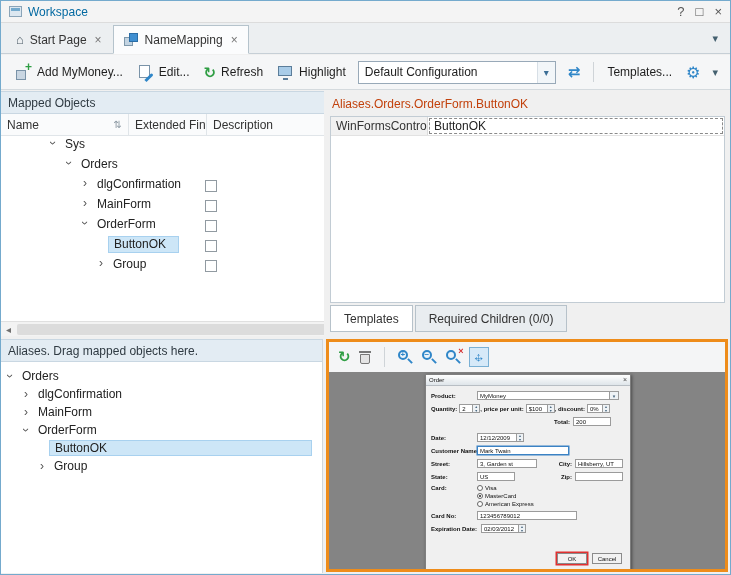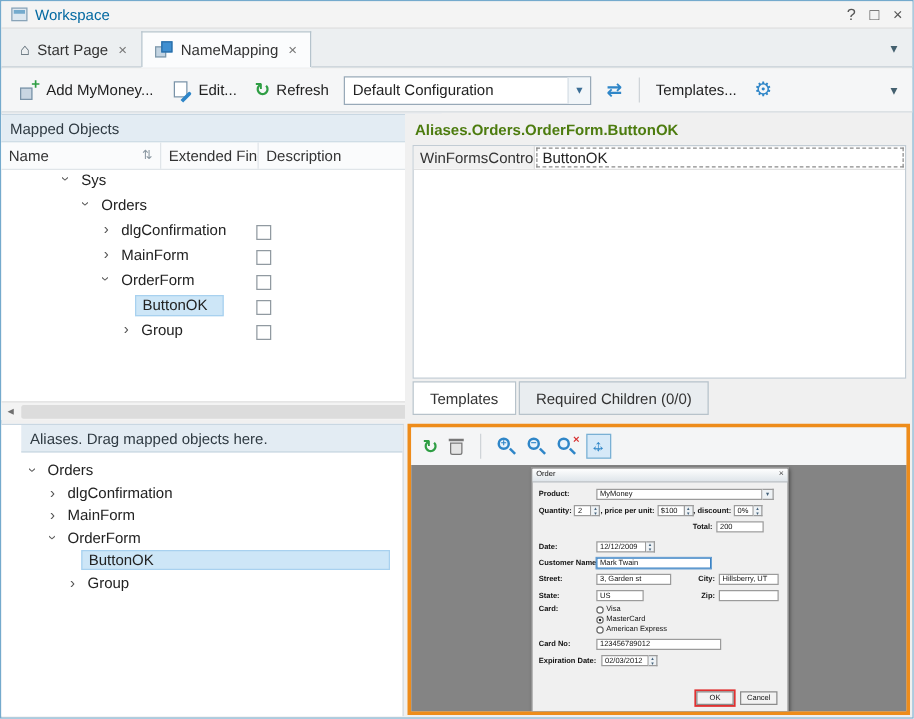--- a/index.html
+++ b/index.html
@@ -62,32 +62,32 @@
   .chev.exp { transform:rotate(90deg); }
   .tlabel { padding:1px 5px; white-space:nowrap; }
   .trow.sel .tlabel { background:#cde6f7; border:1px solid #a8d1ef; padding:0 12px 1px 5px; }
   .cb { position:absolute; left:161px; top:4px; width:12px; height:12px; background:#fff; border:1px solid #919aa1; }
   .hscroll { position:absolute; bottom:0; left:0; right:0; height:15px; background:#f3f3f3; border-top:1px solid #e0e0e0; display:flex; align-items:center; }
   .hs-btn { width:15px; text-align:center; color:#707070; font-size:10px; }
   .hs-thumb { flex:1; height:11px; background:#dcdcdc; margin:0 1px; border-radius:2px; }
 
   
   .details { position:absolute; top:90px; left:323px; right:1px; height:245px; background:#f0f0f0; }
-  .details-path { height:25px; display:flex; align-items:center; padding-left:8px; color:#4d7c0f;font-weight:bold; }
+  .details-path { height:25px; display:flex; align-items:center; padding-left:8px; color:#c2410c; }
   .details-table { position:absolute; top:25px; left:6px; right:4px; bottom:33px; background:#fff; border:1px solid #c2ccd4; }
   .dt-row { display:flex; height:19px; border-bottom:1px solid #e2e2e2; }
   .dt-key { width:97px; background:#f1f1f1; border-right:1px solid #dadada; padding:2px 5px; overflow:hidden; white-space:nowrap; color:#333; }
   .dt-val { flex:1; padding:1px; }
   .dt-val-inner { height:100%; border:1px dashed #8a8a8a; padding:0 4px; display:flex; align-items:center; }
   .details-tabs { position:absolute; bottom:4px; left:6px; display:flex; gap:2px; height:27px; }
   .dtab { display:flex; align-items:center; padding:0 13px; border:1px solid #b7c2ca; background:#e9edf0; color:#333; }
   .dtab.active { background:#fff; }
 
   
-  .aliases { position:absolute; top:338px; left:0; width:322px; bottom:1px; background:#fff; border-right:1px solid #d0d7dc; border-top:1px solid #c9d7e2;padding-left:16px; }
+  .aliases { position:absolute; top:338px; left:0; width:322px; bottom:1px; background:#fff; border-right:1px solid #d0d7dc; border-top:1px solid #c9d7e2; }
   .atree { padding-top:5px; }
   .arow { height:18px; display:flex; align-items:center; }
   .alabel { padding:1px 5px; white-space:nowrap; }
   .arow.sel .alabel { flex:1; background:#cde6f7; border:1px solid #a8d1ef; margin-right:10px; padding:0 5px; }
 
   
   .preview { position:absolute; top:338px; left:325px; right:2px; bottom:2px; border:3px solid #ee8c1a; background:#f0f0f0; display:flex; flex-direction:column; }
   .pv-toolbar { height:30px; background:#f4f5f6; display:flex; align-items:center; gap:7px; padding:0 9px; flex:0 0 30px; }
   .pv-refresh { color:#2f9e44; font-size:15px; font-weight:bold; }
   .trash { display:flex; flex-direction:column; align-items:center; width:14px; }
@@ -168,20 +168,27 @@
       <span class="ico16 editico">
           <i class="doc"></i>
           <i class="pencil"></i>
         </span>
       <span>Edit...</span>
     </span>
     <span class="tb-item">
       <span class="refresh-glyph">↻</span>
       <span>Refresh</span>
     </span>
+    <span class="tb-item">
+      <span class="ico16 hlico">
+          <i class="screen"></i>
+          <i class="stand"></i>
+        </span>
+      <span>Highlight</span>
+    </span>
     <span class="combo">
       <span>Default Configuration</span>
       <span class="combo-arrow">▾</span>
     </span>
     <span class="tb-item">
       <span class="sync-glyph">⇄</span>
     </span>
     <span class="vsep"></span>
     <span class="tb-item">
       <span>Templates...</span>

